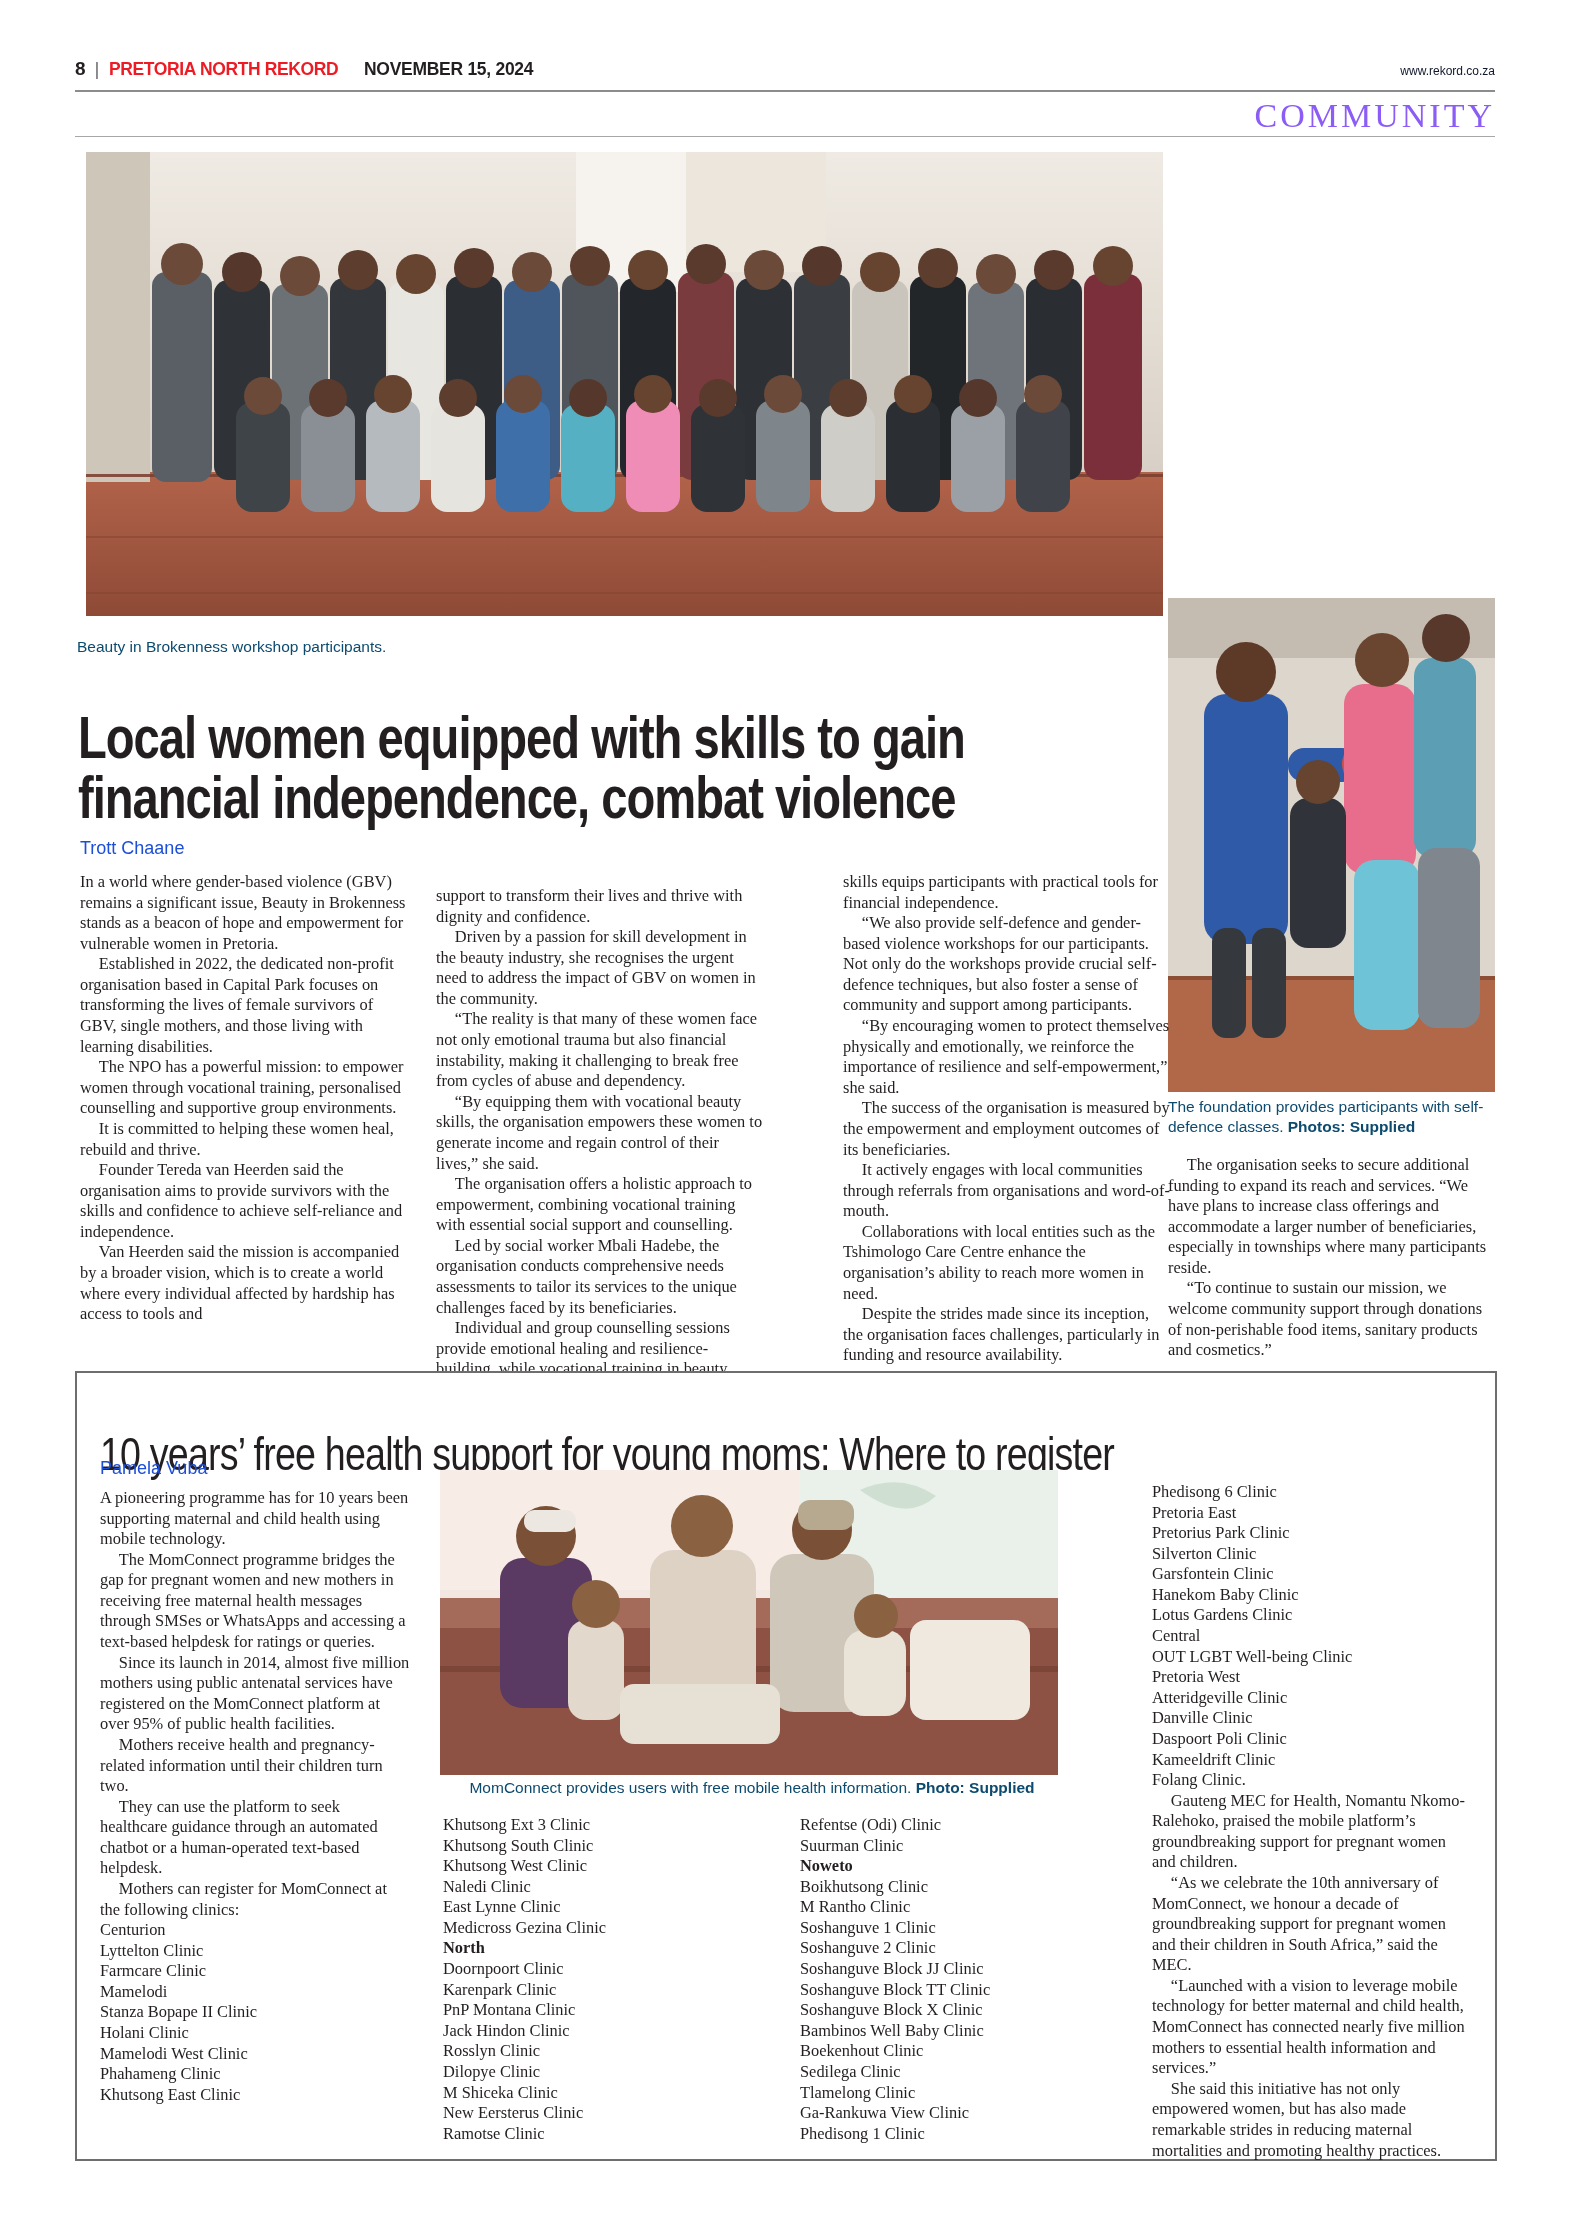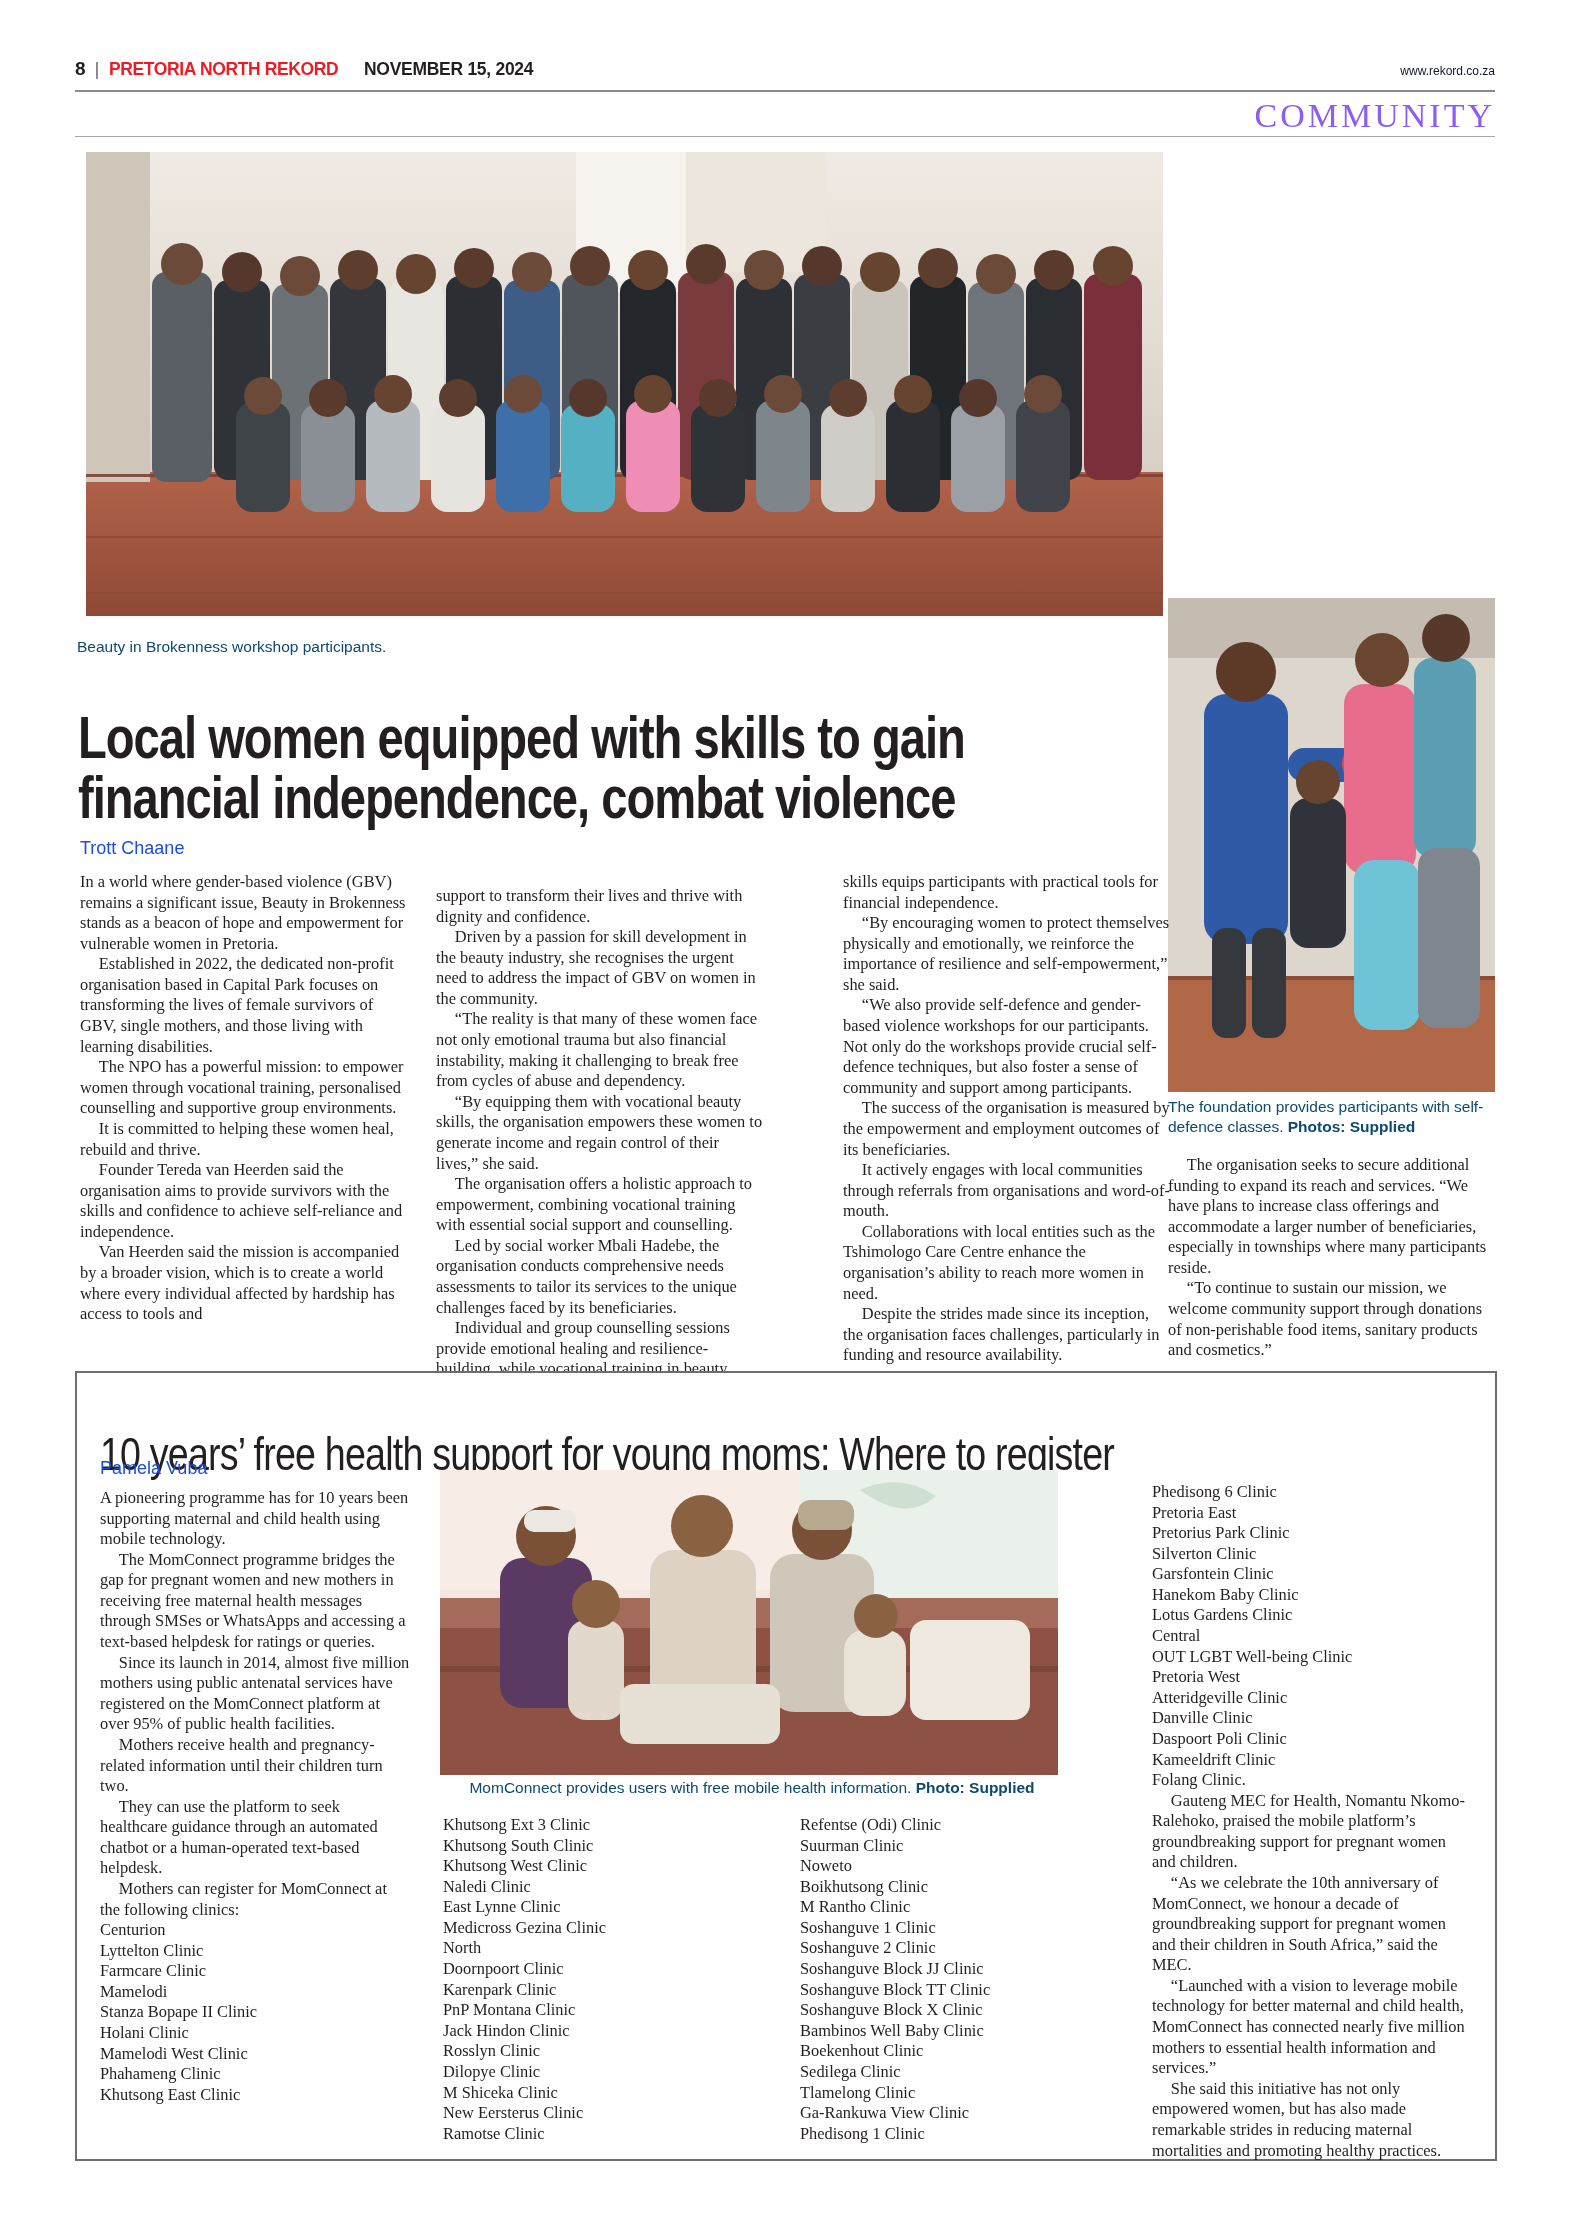--- a/index.html
+++ b/index.html
@@ -189,21 +189,21 @@
     transform-origin: left top;
   }
 
   .b-col1 { left: 100px; top: 1488px; width: 310px; }
   .b-col2 { left: 443px; top: 1815px; width: 310px; }
   .b-col3 { left: 800px; top: 1815px; width: 310px; }
   .b-col4 { left: 1152px; top: 1482px; width: 320px; }
 
   .clinic-list { }
   .clinic-list div { text-indent: 0; }
-  .clinic-list .area { font-weight: normal; }
+  .clinic-list .area { font-weight: bold; }
 </style>
 </head>
 <body>
 
 <div class="page">
 
   <div class="masthead">
     <span class="mast-page">8</span>
     <span class="mast-pipe">|</span>
     <span class="mast-title">PRETORIA NORTH REKORD</span>
@@ -349,22 +349,22 @@
       <p class="noindent">support to transform their lives and thrive with dignity and confidence.</p>
       <p>Driven by a passion for skill development in the beauty industry, she recognises the urgent need to address the impact of GBV on women in the community.</p>
       <p>“The reality is that many of these women face not only emotional trauma but also financial instability, making it challenging to break free from cycles of abuse and dependency.</p>
       <p>“By equipping them with vocational beauty skills, the organisation empowers these women to generate income and regain control of their lives,” she said.</p>
       <p>The organisation offers a holistic approach to empowerment, combining vocational training with essential social support and counselling.</p>
       <p>Led by social worker Mbali Hadebe, the organisation conducts comprehensive needs assessments to tailor its services to the unique challenges faced by its beneficiaries.</p>
       <p>Individual and group counselling sessions provide emotional healing and resilience-building, while vocational training in beauty</p>
     </div>
   <div class="col a-col3">
       <p class="noindent">skills equips participants with practical tools for financial independence.</p>
+      <p>“We also provide self-defence and gender-based violence workshops for our participants. Not only do the workshops provide crucial self-defence techniques, but also foster a sense of community and support among participants.</p>
       <p>“By encouraging women to protect themselves physically and emotionally, we reinforce the importance of resilience and self-empowerment,” she said.</p>
-      <p>“We also provide self-defence and gender-based violence workshops for our participants. Not only do the workshops provide crucial self-defence techniques, but also foster a sense of community and support among participants.</p>
       <p>The success of the organisation is measured by the empowerment and employment outcomes of its beneficiaries.</p>
       <p>It actively engages with local communities through referrals from organisations and word-of-mouth.</p>
       <p>Collaborations with local entities such as the Tshimologo Care Centre enhance the organisation’s ability to reach more women in need.</p>
       <p>Despite the strides made since its inception, the organisation faces challenges, particularly in funding and resource availability.</p>
     </div>
   <div class="col a-col4">
       <p>The organisation seeks to secure additional funding to expand its reach and services. “We have plans to increase class offerings and accommodate a larger number of beneficiaries, especially in townships where many participants reside.</p>
       <p>“To continue to sustain our mission, we welcome community support through donations of non-perishable food items, sanitary products and cosmetics.”</p>
     </div>
 

